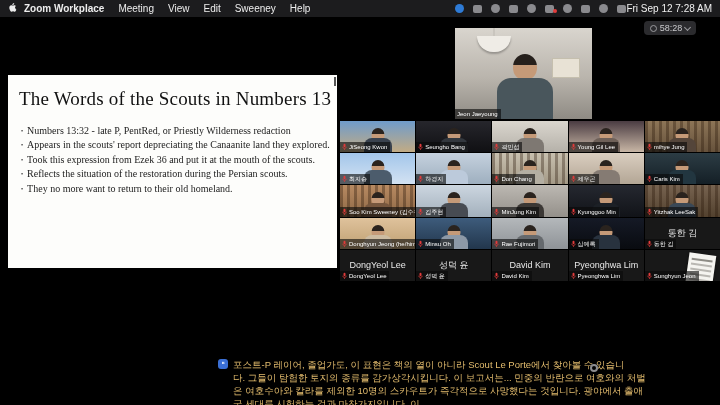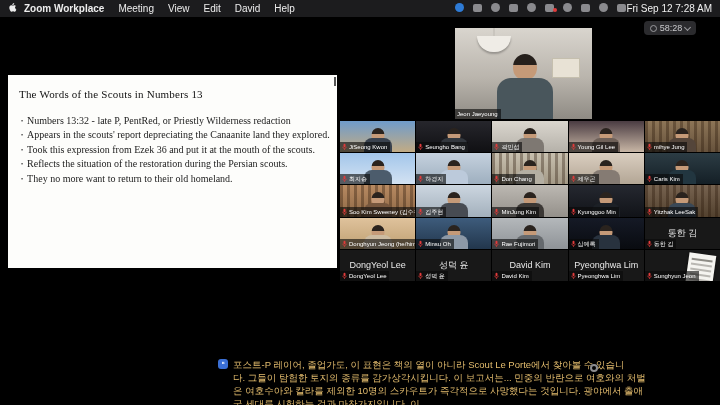--- a/index.html
+++ b/index.html
@@ -6,41 +6,41 @@
   .stage{position:relative;width:720px;height:405px;background:#000;overflow:hidden;
          font-family:"Liberation Sans","DejaVu Sans",sans-serif;}
 
   
   .menubar{position:absolute;top:0;left:0;width:720px;height:17px;background:#1c1c1e;
            display:flex;align-items:center;padding:0 8px;box-sizing:border-box;color:#ededed;font-size:10px;}
   .apple{width:10px;height:11px;margin-right:6px;flex:0 0 auto;}
   .menu-items{display:flex;gap:14px;align-items:flex-start;}
   .menu-items span{white-space:nowrap;cursor:default;}
   .menu-items span:first-child{font-weight:bold;}
-  .menu-right{margin-left:auto;display:flex;align-items:flex-start;}
+  .menu-right{margin-left:auto;display:flex;align-items:center;}
   .sicon{width:9px;height:9px;border-radius:50%;background:#bdbdbd;display:inline-block;position:relative;}
   .sicon.sq{border-radius:2px;height:8px;}
   .sicon.blue{background:#2e7bd6;}
   .sicon.dark{background:#8a8a8e;}
   .sicon .reddot{position:absolute;right:-3px;bottom:0;width:4px;height:4px;border-radius:50%;background:#e23b3b;}
   .clock{font-size:10px;color:#f0f0f0;white-space:nowrap;}
 
   
   .timer-pill{position:absolute;top:21px;left:644px;width:52px;height:14px;background:#2b2b2e;
               border-radius:4px;display:flex;align-items:center;justify-content:center;gap:3px;
               color:#c9c9cc;font-size:9px;}
   .timer-clock{width:7px;height:7px;border:1px solid #9a9a9e;border-radius:50%;box-sizing:border-box;}
   .timer-chev{width:4px;height:4px;border-right:1px solid #9a9a9e;border-bottom:1px solid #9a9a9e;
               transform:rotate(45deg);margin-top:-2px;}
 
   
   .slide{position:absolute;left:8px;top:75px;width:329px;height:193px;background:#fdfdfb;color:#1c1c1c;
          font-family:"Liberation Serif","DejaVu Serif","DejaVu Sans",serif;overflow:hidden;}
   .slide-scroll-tick{position:absolute;right:1px;top:2px;width:2px;height:9px;background:#555;}
-  .slide-title{margin:13px 0 0 11px;font-size:11px;letter-spacing:.2px;color:#111;}
+  .slide-title{margin:13px 0 0 11px;font-size:19px;letter-spacing:.2px;color:#111;}
   .slide-bullets{margin:14px 0 0 13px;padding:0;list-style:none;}
   .slide-bullets li{font-size:10px;line-height:13.4px;white-space:nowrap;color:#222;}
   .slide-bullets li::before{content:"•";margin-right:4px;font-size:6px;vertical-align:1px;}
 
   
   .featured{position:absolute;left:455px;top:28px;width:137px;height:91px;overflow:hidden;
             background:linear-gradient(180deg,#d9d5ce 0%,#b9b4ac 55%,#8f8b84 100%);}
   .featured .lamp{position:absolute;left:22px;top:8px;width:34px;height:16px;border-radius:0 0 17px 17px;
                   background:#efece6;box-shadow:0 2px 2px rgba(0,0,0,.25);}
   .featured .lamp-stem{position:absolute;left:38px;top:0;width:2px;height:9px;background:#c9c5be;}
@@ -88,21 +88,21 @@
 
   <div class="menubar">
     <svg class="apple" viewBox="0 0 10 12">
       <path fill="#ededed" d="M7.2 2.1c.5-.6.8-1.4.7-2.1-.7.1-1.5.5-2 1.1-.4.5-.8 1.3-.7 2 .8.1 1.5-.4 2-1zM8.9 6.4c0-1.5 1.2-2.2 1.1-2.3-.6-.9-1.6-1-1.9-1-1-.1-1.7.5-2.1.5-.4 0-1.1-.5-1.9-.5-1 0-1.9.6-2.4 1.5-1 1.8-.3 4.4.8 5.8.5.7 1.1 1.5 1.9 1.4.7 0 1-.5 1.9-.5s1.2.5 2 .5 1.3-.7 1.8-1.4c.6-.8.8-1.6.8-1.6s-1.6-.6-1.6-2.4z" transform="scale(.8)"></path>
     </svg>
     <div class="menu-items" id="menu-items">
         <span>Zoom Workplace</span>
         <span>Meeting</span>
         <span>View</span>
         <span>Edit</span>
-        <span>David</span>
+        <span>Sweeney</span>
         <span>Help</span>
       </div>
     <div class="menu-right">
       <span id="status-icons" style="display:flex;gap:9px;align-items:center;">
           <span class="sicon blue"></span>
           <span class="sicon sq dark"></span>
           <span class="sicon dark"></span>
           <span class="sicon sq dark"></span>
           <span class="sicon dark"></span>
           <span class="sicon sq dark">

